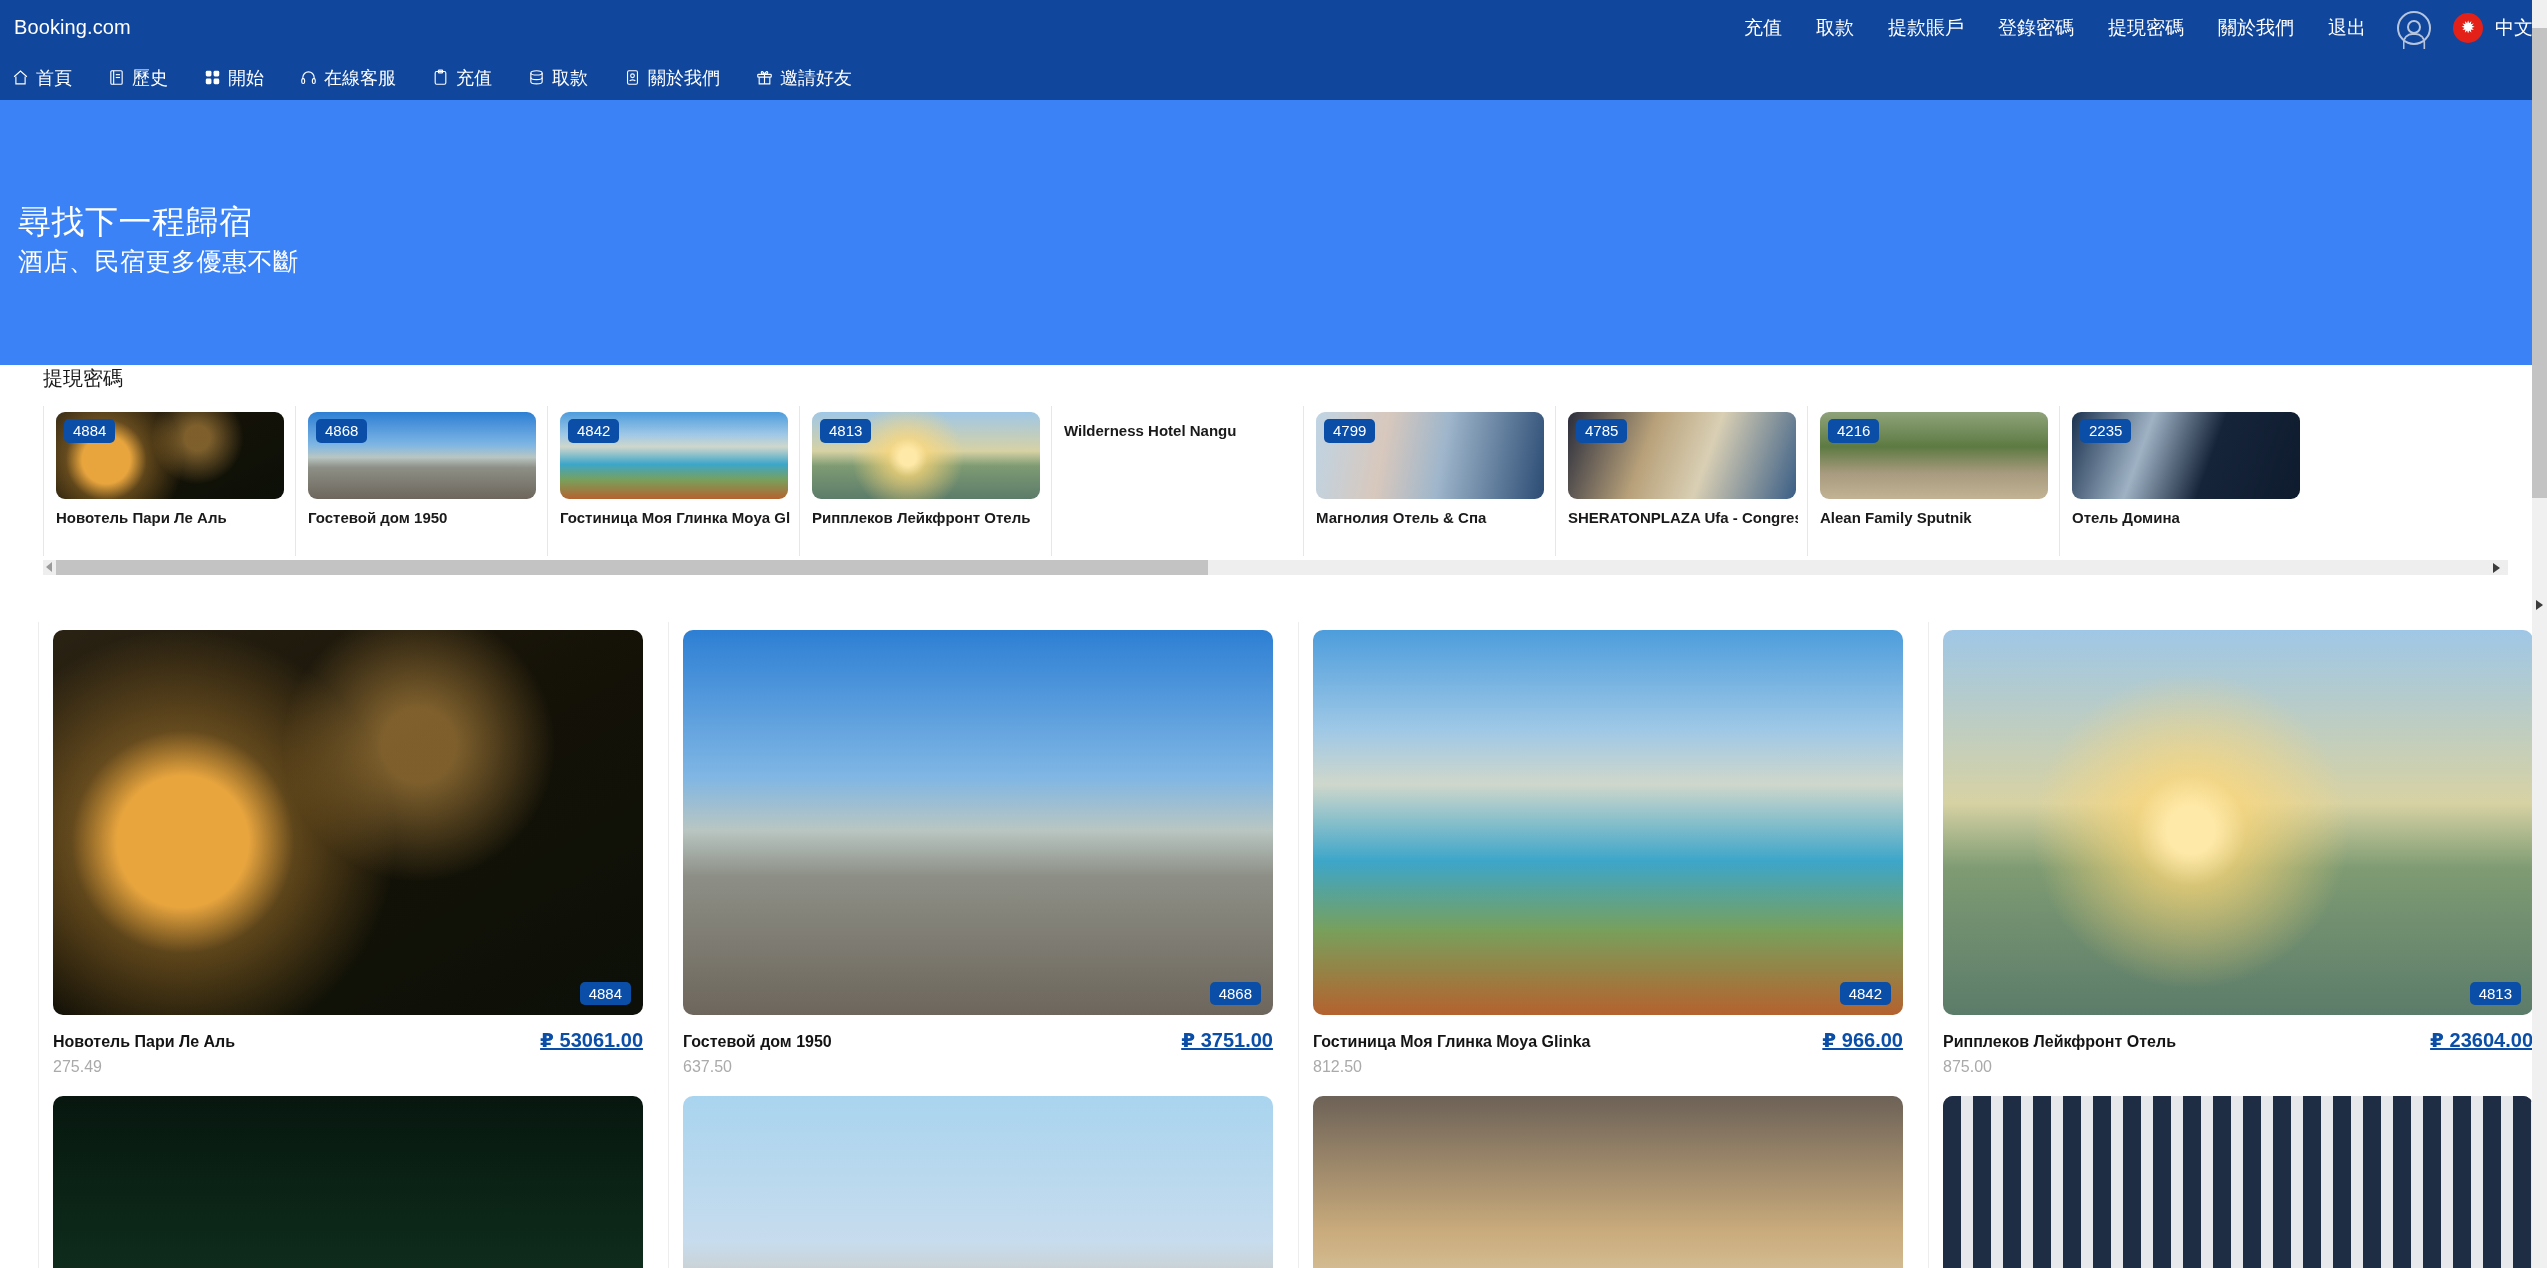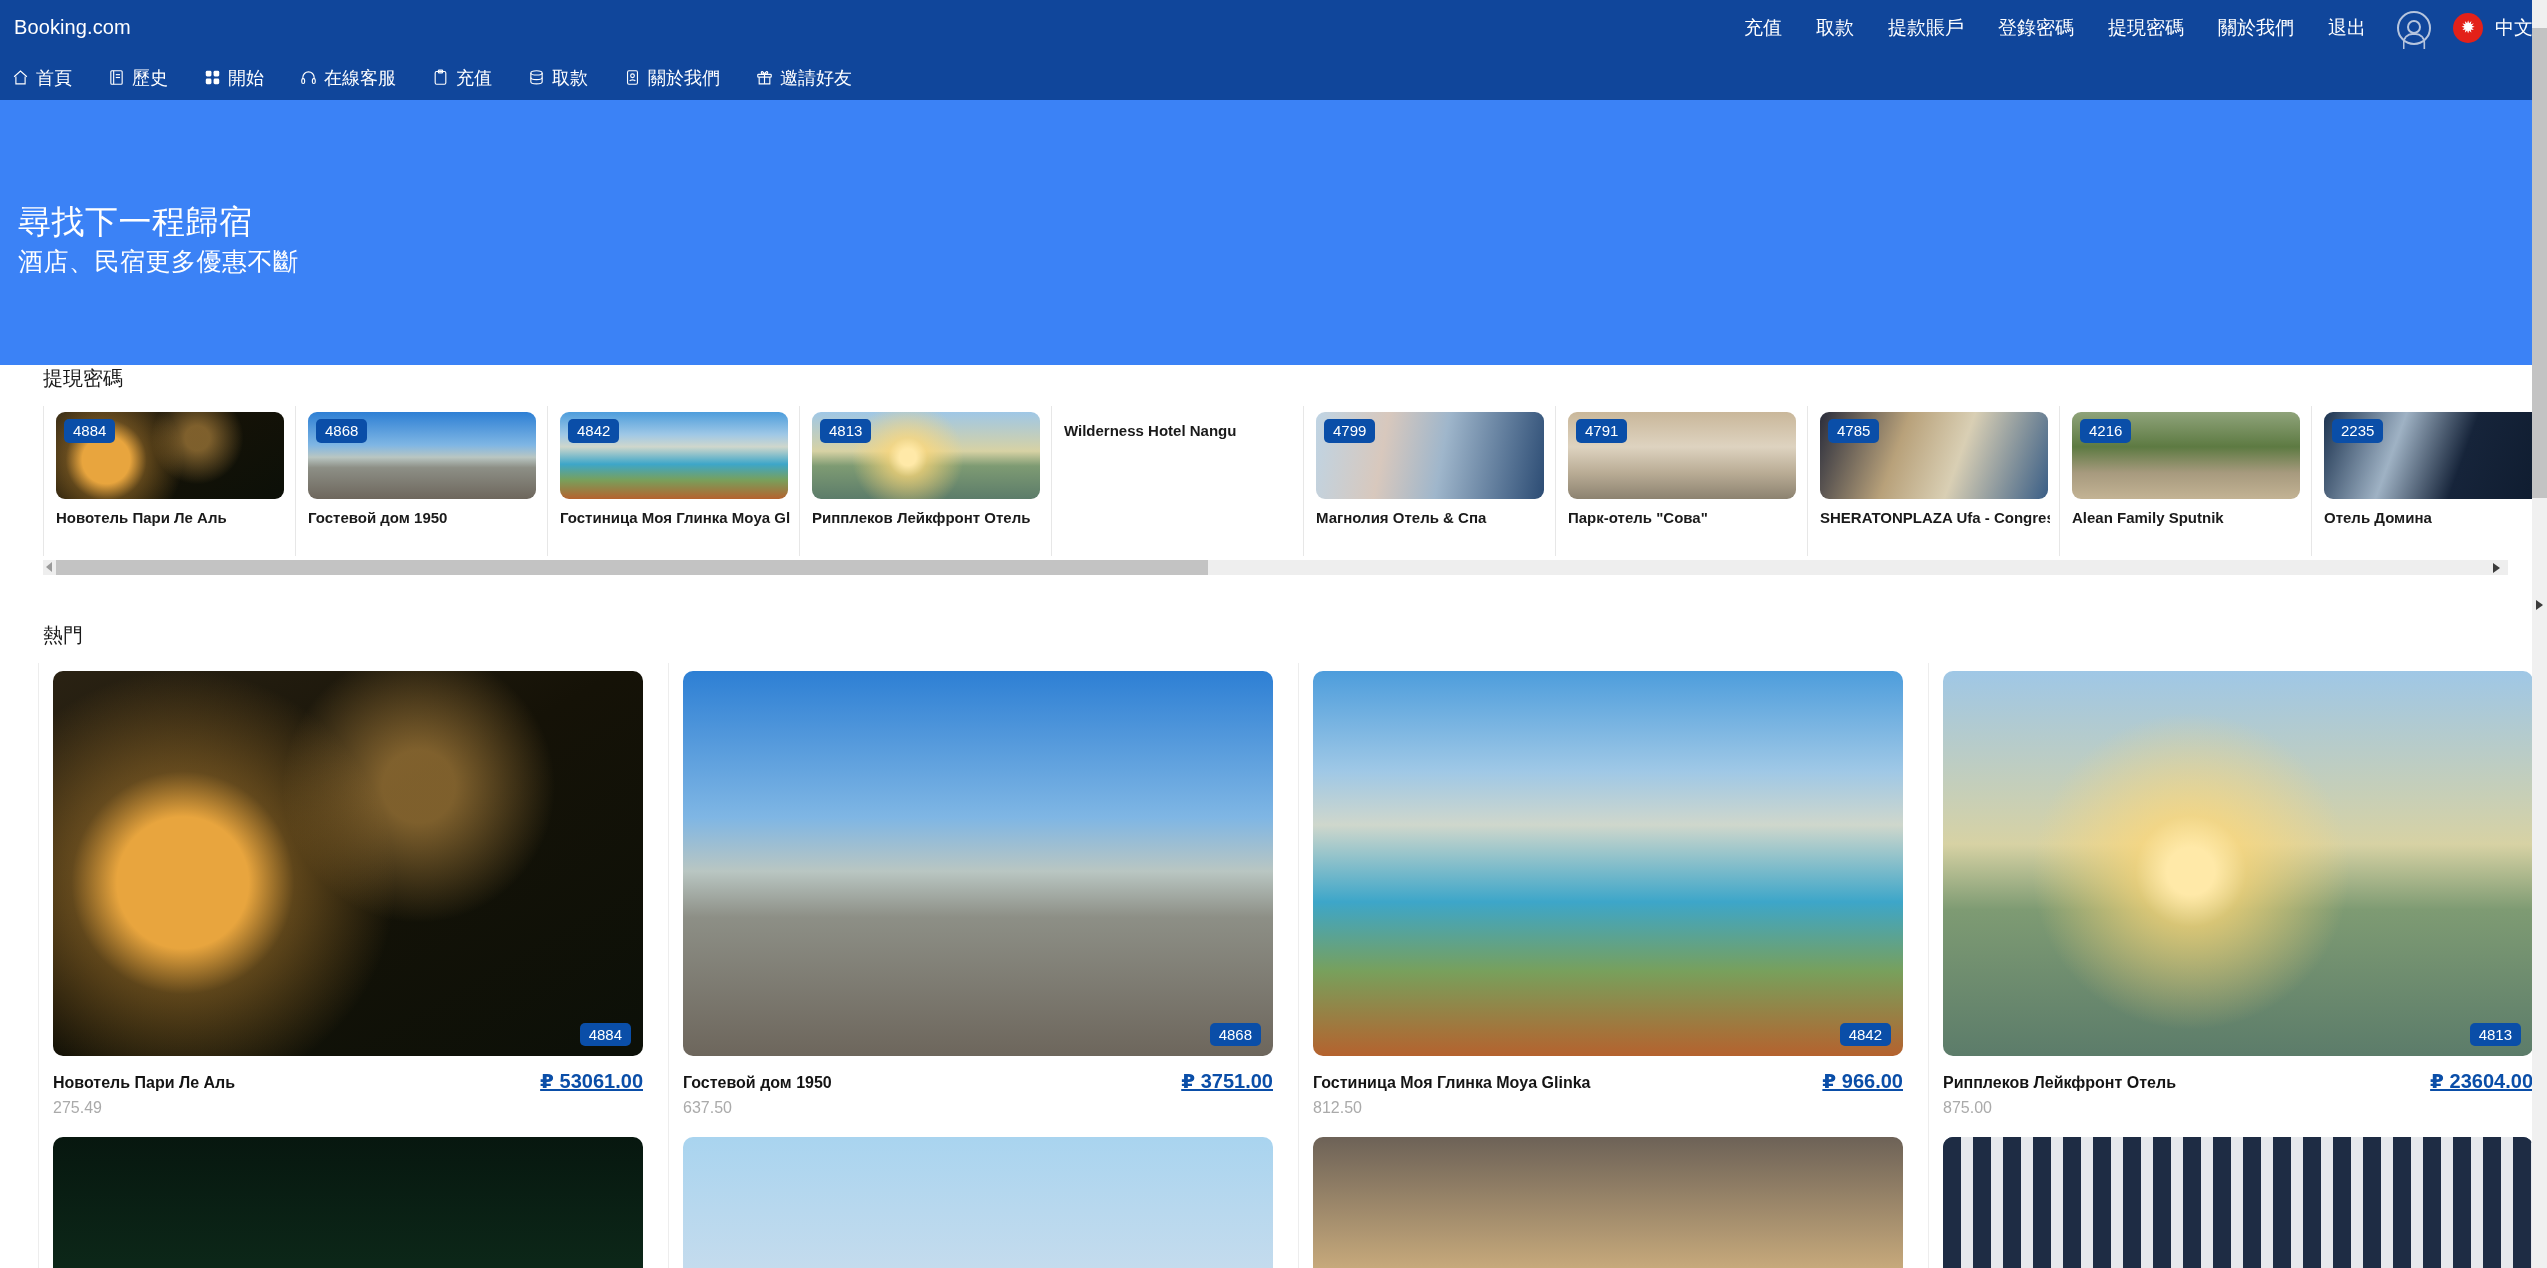--- a/index.html
+++ b/index.html
@@ -419,27 +419,20 @@
       </div>
 
       <div class="dest-card">
         <div class="dest-thumb">
           <span class="ph ph-tower"></span>
           <span class="dest-badge">4799</span>
         </div>
         <div class="dest-name">Магнолия Отель &amp; Спа</div>
       </div>
 
-      <div class="dest-card">
-        <div class="dest-thumb">
-          <span class="ph ph-room"></span>
-          <span class="dest-badge">4791</span>
-        </div>
-        <div class="dest-name">Парк-отель "Сова"</div>
-      </div>
 
       <div class="dest-card">
         <div class="dest-thumb">
           <span class="ph ph-lounge"></span>
           <span class="dest-badge">4785</span>
         </div>
         <div class="dest-name">SHERATONPLAZA Ufa - Congress Hotel</div>
       </div>
 
       <div class="dest-card">
@@ -462,21 +455,20 @@
   </div>
 
   <div id="carousel-scroll">
     <div id="carousel-arrow-left"></div>
     <div id="carousel-thumb"></div>
     <div id="carousel-arrow-right"></div>
   </div>
 </div>
 
 <div id="sec-pop">
-  <div class="sec-title">熱門</div>
 
   <div id="grid">
 
     <div class="pop-card">
       <div class="pop-thumb">
         <span class="ph ph-dome"></span>
         <span class="pop-badge">4884</span>
       </div>
       <div class="pop-row">
         <span class="pop-name">Новотель Пари Ле Аль</span>

